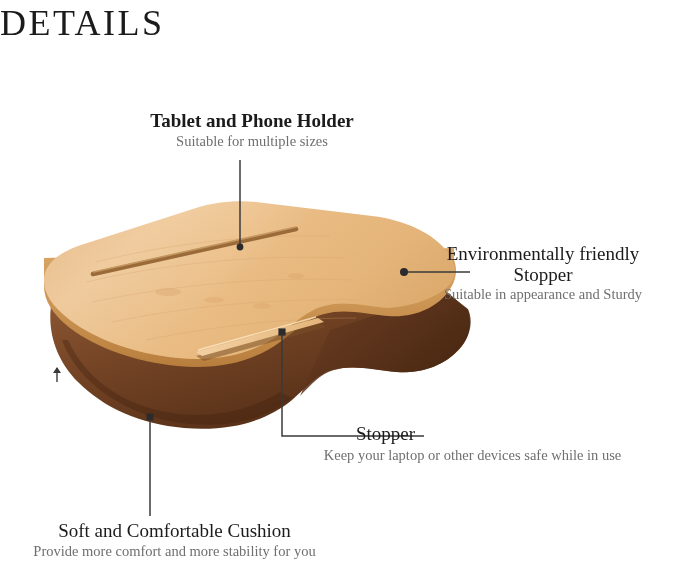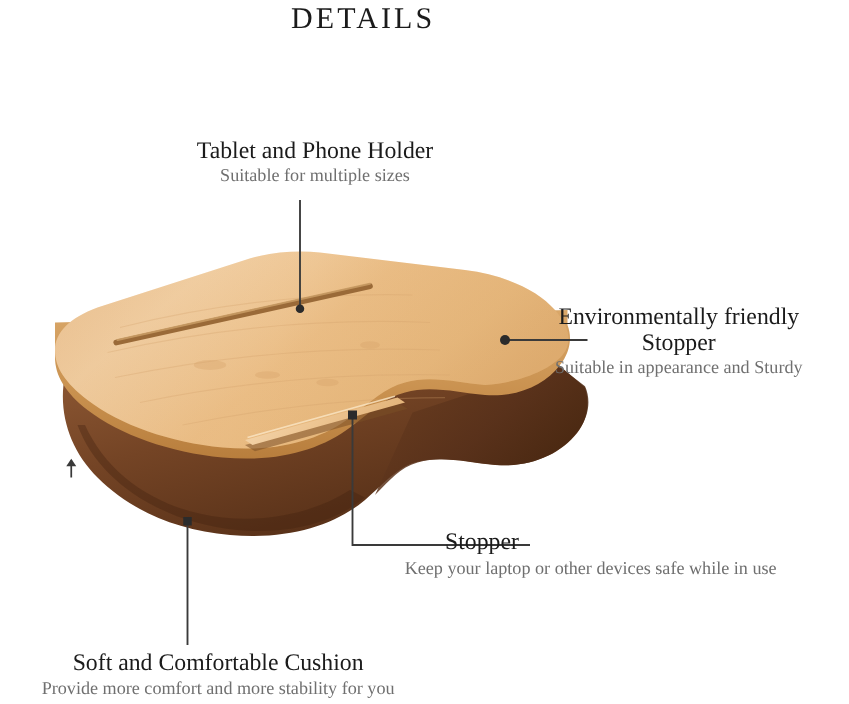--- a/index.html
+++ b/index.html
@@ -21,22 +21,22 @@
     width: 679px;
     height: 563px;
   }
 
   
   .page-title {
     position: absolute;
     left: 0;
     top: 2px;
     width: 581px;
-    text-align: center;
-    font-size: 24px;
+    text-align: left;
+    font-size: 36px;
     letter-spacing: 2.5px;
     color: #1b1b1b;
     font-weight: 400;
     white-space: nowrap;
   }
 
   
   .callout-heading {
     position: absolute;
     font-size: 19px;
@@ -48,21 +48,21 @@
   .callout-sub {
     position: absolute;
     font-size: 14.5px;
     color: #6f6f6f;
     white-space: nowrap;
     line-height: 1.2;
     font-weight: 400;
   }
 
   
-  .c1-h { left: 0; top: 110px; width: 504px; text-align: center; }
+  .c1-h { left: 0; top: 110px; width: 504px; text-align: center; font-weight: bold; }
   .c1-s { left: 0; top: 133px; width: 504px; text-align: center; }
 
   
   .c2-h { left: 407px; top: 243px; width: 272px; text-align: center; }
   .c2-h2 { left: 407px; top: 264px; width: 272px; text-align: center; }
   .c2-s { left: 407px; top: 286px; width: 272px; text-align: center; }
 
   
   .c3-h { left: 356px; top: 423px; width: 240px; text-align: left; }
   .c3-s { left: 266px; top: 447px; width: 413px; text-align: center; }

